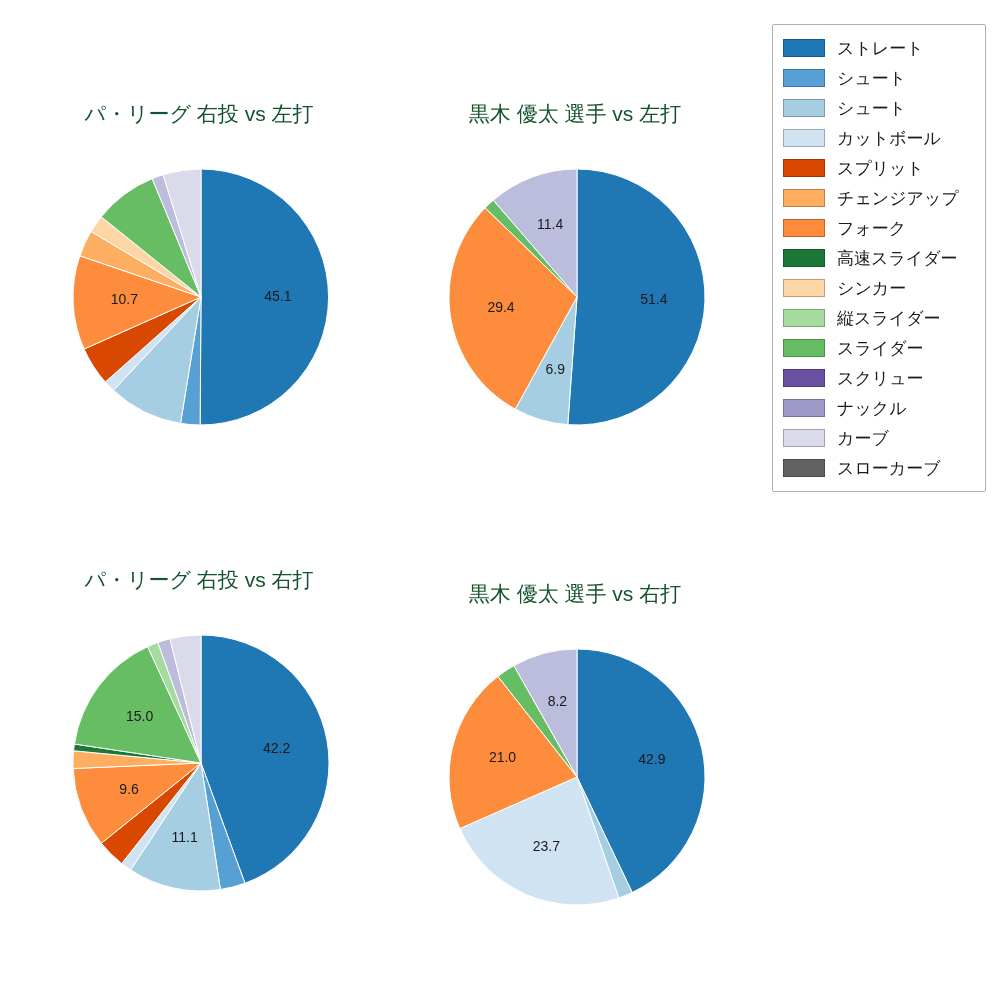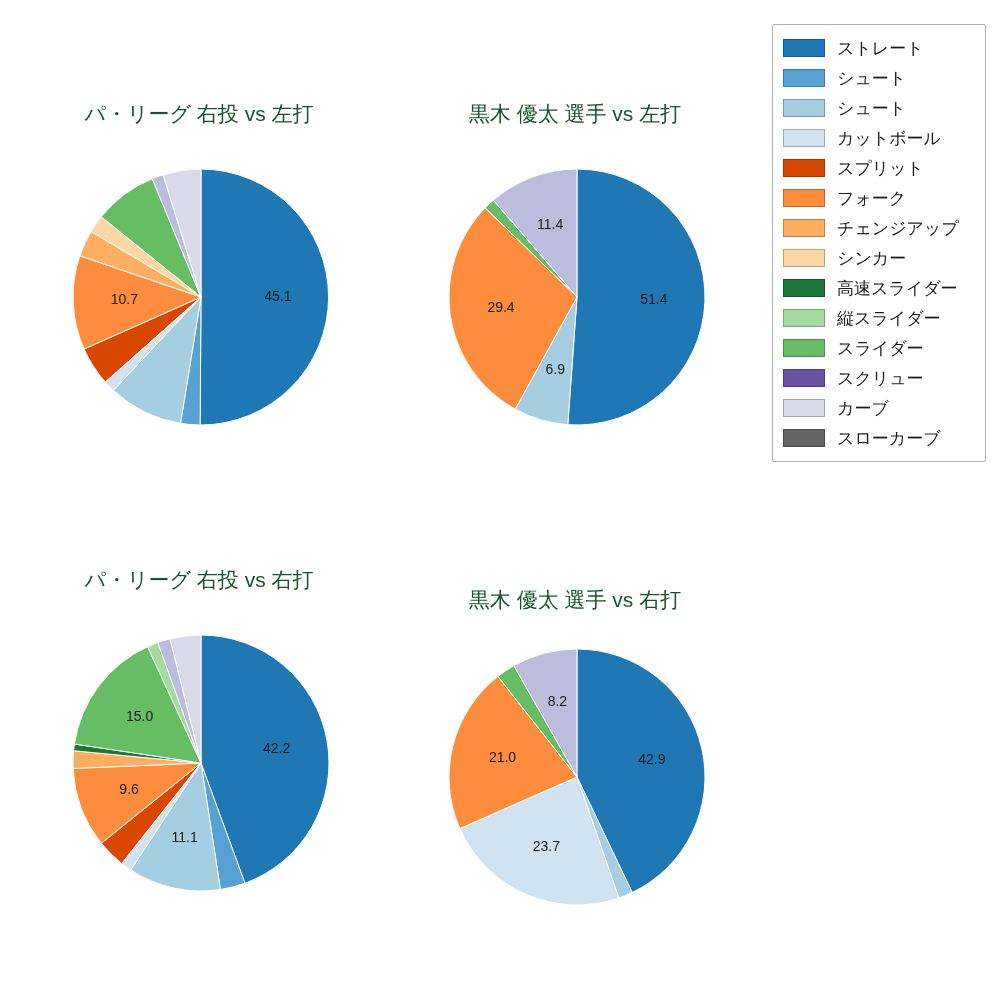--- a/index.html
+++ b/index.html
@@ -131,21 +131,21 @@
         <path d="M 145 145 L 113.99 20.81 A 128 128 0 0 1 145.00 17.00 Z" fill="#dadaeb" stroke="#ffffff" stroke-width="1"></path>
         <text x="220.6" y="131.6" class="slice-label">42.2</text>
         <text x="128.6" y="220.0" class="slice-label">11.1</text>
         <text x="73.1" y="172.1" class="slice-label">9.6</text>
         <text x="83.6" y="98.8" class="slice-label">15.0</text>
       </svg>
   </div>
 </div>
 
 <div class="chart-panel" style="left:400px; top:566px; width:350px; height:400px;">
-  <div class="chart-title" style="top:20px;">黒木 優太 選手 vs 右打</div>
+  <div class="chart-title" style="top:14px;">黒木 優太 選手 vs 右打</div>
   <div class="pie-wrap" style="left:32px; top:66px;">
     <svg class="pie-svg" id="pie3" width="290" height="290" viewBox="0 0 290 290">
         <path d="M 145 145 L 145.00 17.00 A 128 128 0 0 1 200.23 260.47 Z" fill="#1f77b4" stroke="#ffffff" stroke-width="1"></path>
         <path d="M 145 145 L 200.23 260.47 A 128 128 0 0 1 186.84 265.97 Z" fill="#a6cee3" stroke="#ffffff" stroke-width="1"></path>
         <path d="M 145 145 L 186.84 265.97 A 128 128 0 0 1 27.85 196.57 Z" fill="#cfe3f3" stroke="#ffffff" stroke-width="1"></path>
         <path d="M 145 145 L 27.85 196.57 A 128 128 0 0 1 65.91 44.36 Z" fill="#fd8d3c" stroke="#ffffff" stroke-width="1"></path>
         <path d="M 145 145 L 65.91 44.36 A 128 128 0 0 1 81.93 33.62 Z" fill="#66bd63" stroke="#ffffff" stroke-width="1"></path>
         <path d="M 145 145 L 81.93 33.62 A 128 128 0 0 1 145.00 17.00 Z" fill="#bcbddc" stroke="#ffffff" stroke-width="1"></path>
         <text x="219.9" y="128.0" class="slice-label">42.9</text>
         <text x="114.3" y="215.4" class="slice-label">23.7</text>
@@ -170,48 +170,52 @@
     </div>
     <div class="legend-row">
       <span class="legend-swatch" style="background: rgb(207, 227, 243);"></span>
       <span class="legend-label">カットボール</span>
     </div>
     <div class="legend-row">
       <span class="legend-swatch" style="background: rgb(217, 72, 1);"></span>
       <span class="legend-label">スプリット</span>
     </div>
     <div class="legend-row">
+      <span class="legend-swatch" style="background: rgb(253, 174, 97);"></span>
+      <span class="legend-label">チェンジアップ</span>
+    </div>
+    <div class="legend-row">
       <span class="legend-swatch" style="background: rgb(253, 141, 60);"></span>
       <span class="legend-label">フォーク</span>
     </div>
     <div class="legend-row">
-      <span class="legend-swatch" style="background: rgb(253, 174, 97);"></span>
-      <span class="legend-label">チェンジアップ</span>
+      <span class="legend-swatch" style="background: rgb(27, 120, 55);"></span>
+      <span class="legend-label">高速スライダー</span>
     </div>
     <div class="legend-row">
       <span class="legend-swatch" style="background: rgb(253, 214, 165);"></span>
       <span class="legend-label">シンカー</span>
     </div>
     <div class="legend-row">
-      <span class="legend-swatch" style="background: rgb(27, 120, 55);"></span>
-      <span class="legend-label">高速スライダー</span>
-    </div>
-    <div class="legend-row">
       <span class="legend-swatch" style="background: rgb(166, 219, 160);"></span>
       <span class="legend-label">縦スライダー</span>
     </div>
     <div class="legend-row">
       <span class="legend-swatch" style="background: rgb(102, 189, 99);"></span>
       <span class="legend-label">スライダー</span>
     </div>
     <div class="legend-row">
       <span class="legend-swatch" style="background: rgb(106, 81, 163);"></span>
       <span class="legend-label">スクリュー</span>
     </div>
     <div class="legend-row">
+      <span class="legend-swatch" style="background: rgb(158, 154, 200);"></span>
+      <span class="legend-label">ナックル</span>
+    </div>
+    <div class="legend-row">
       <span class="legend-swatch" style="background: rgb(218, 218, 235);"></span>
       <span class="legend-label">カーブ</span>
     </div>
     <div class="legend-row">
       <span class="legend-swatch" style="background: rgb(99, 99, 99);"></span>
       <span class="legend-label">スローカーブ</span>
     </div>
   </div>
 
 </body></html>

